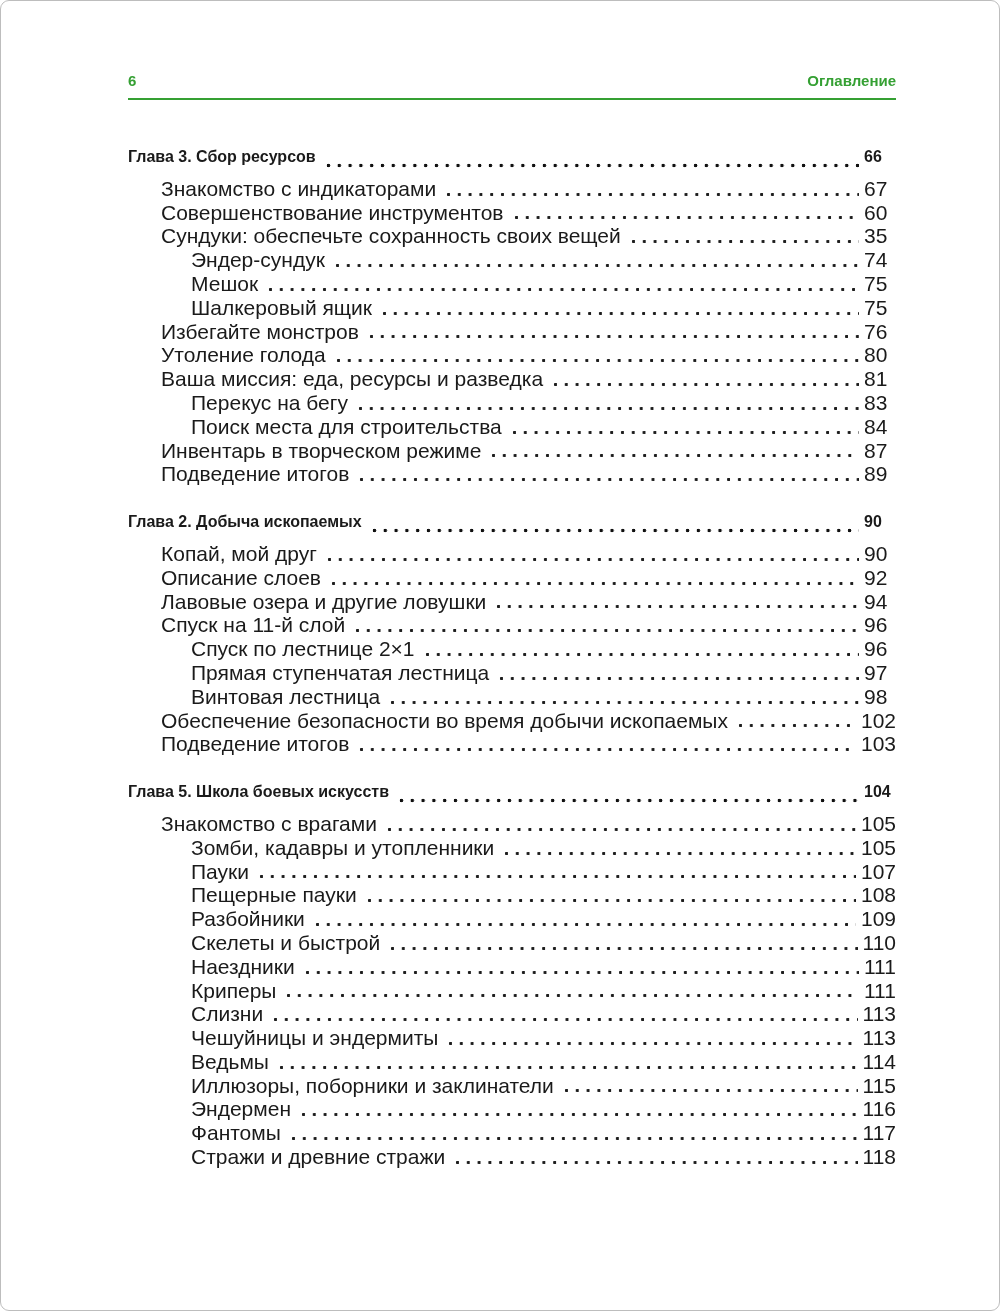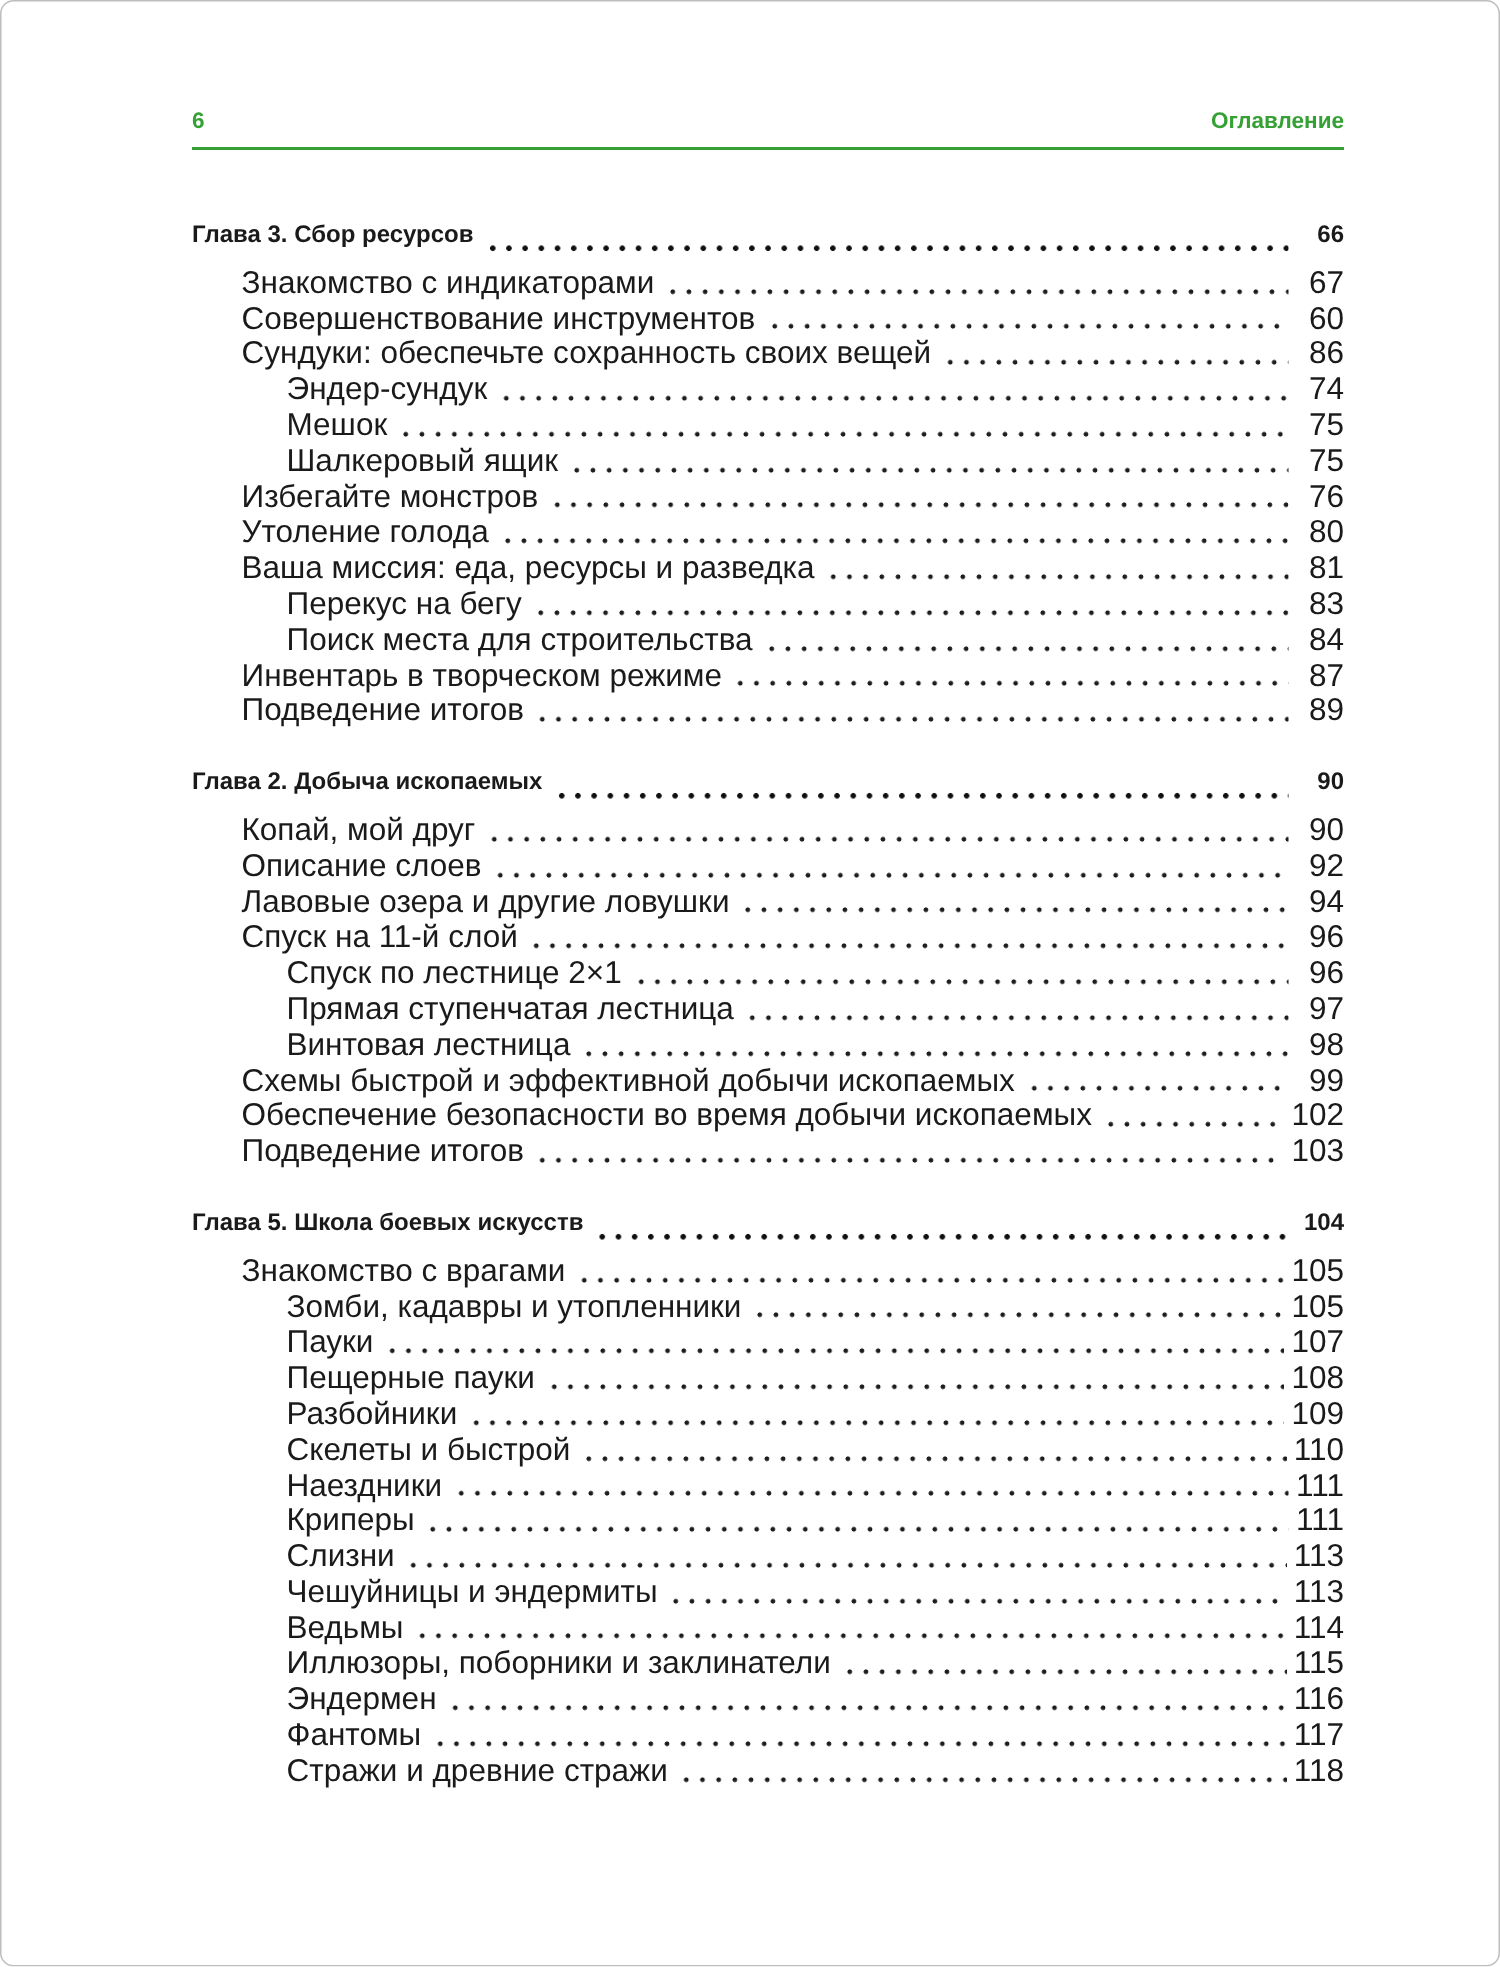--- a/index.html
+++ b/index.html
@@ -68,21 +68,21 @@
     background-image: radial-gradient(circle at 2.5px 2.5px, #1d1d1d 1.35px, transparent 1.8px);
     background-size: 10.8px 5px;
     background-repeat: repeat-x;
   }
   .chapter .leader {
     background-image: radial-gradient(circle at 2.5px 2.5px, #101010 1.6px, transparent 2.05px);
     margin-bottom: 4px;
   }
   .page-num {
     min-width: 32px;
-    text-align: right;
+    text-align: left;
     white-space: nowrap;
   }
 </style>
 </head>
 <body>
 
 <div class="book-page">
   <div class="content">
     <div class="header">
       <span>6</span>
@@ -101,21 +101,21 @@
           <span class="page-num">67</span>
         </div>
         <div class="row level-1">
           <span class="label">Совершенствование инструментов</span>
           <span class="leader"></span>
           <span class="page-num">60</span>
         </div>
         <div class="row level-1">
           <span class="label">Сундуки: обеспечьте сохранность своих вещей</span>
           <span class="leader"></span>
-          <span class="page-num">86</span>
+          <span class="page-num">35</span>
         </div>
         <div class="row level-2">
           <span class="label">Эндер-сундук</span>
           <span class="leader"></span>
           <span class="page-num">74</span>
         </div>
         <div class="row level-2">
           <span class="label">Мешок</span>
           <span class="leader"></span>
           <span class="page-num">75</span>
@@ -192,25 +192,20 @@
         </div>
         <div class="row level-2">
           <span class="label">Прямая ступенчатая лестница</span>
           <span class="leader"></span>
           <span class="page-num">97</span>
         </div>
         <div class="row level-2">
           <span class="label">Винтовая лестница</span>
           <span class="leader"></span>
           <span class="page-num">98</span>
-        </div>
-        <div class="row level-1">
-          <span class="label">Схемы быстрой и эффективной добычи ископаемых</span>
-          <span class="leader"></span>
-          <span class="page-num">99</span>
         </div>
         <div class="row level-1">
           <span class="label">Обеспечение безопасности во время добычи ископаемых</span>
           <span class="leader"></span>
           <span class="page-num">102</span>
         </div>
         <div class="row level-1">
           <span class="label">Подведение итогов</span>
           <span class="leader"></span>
           <span class="page-num">103</span>

